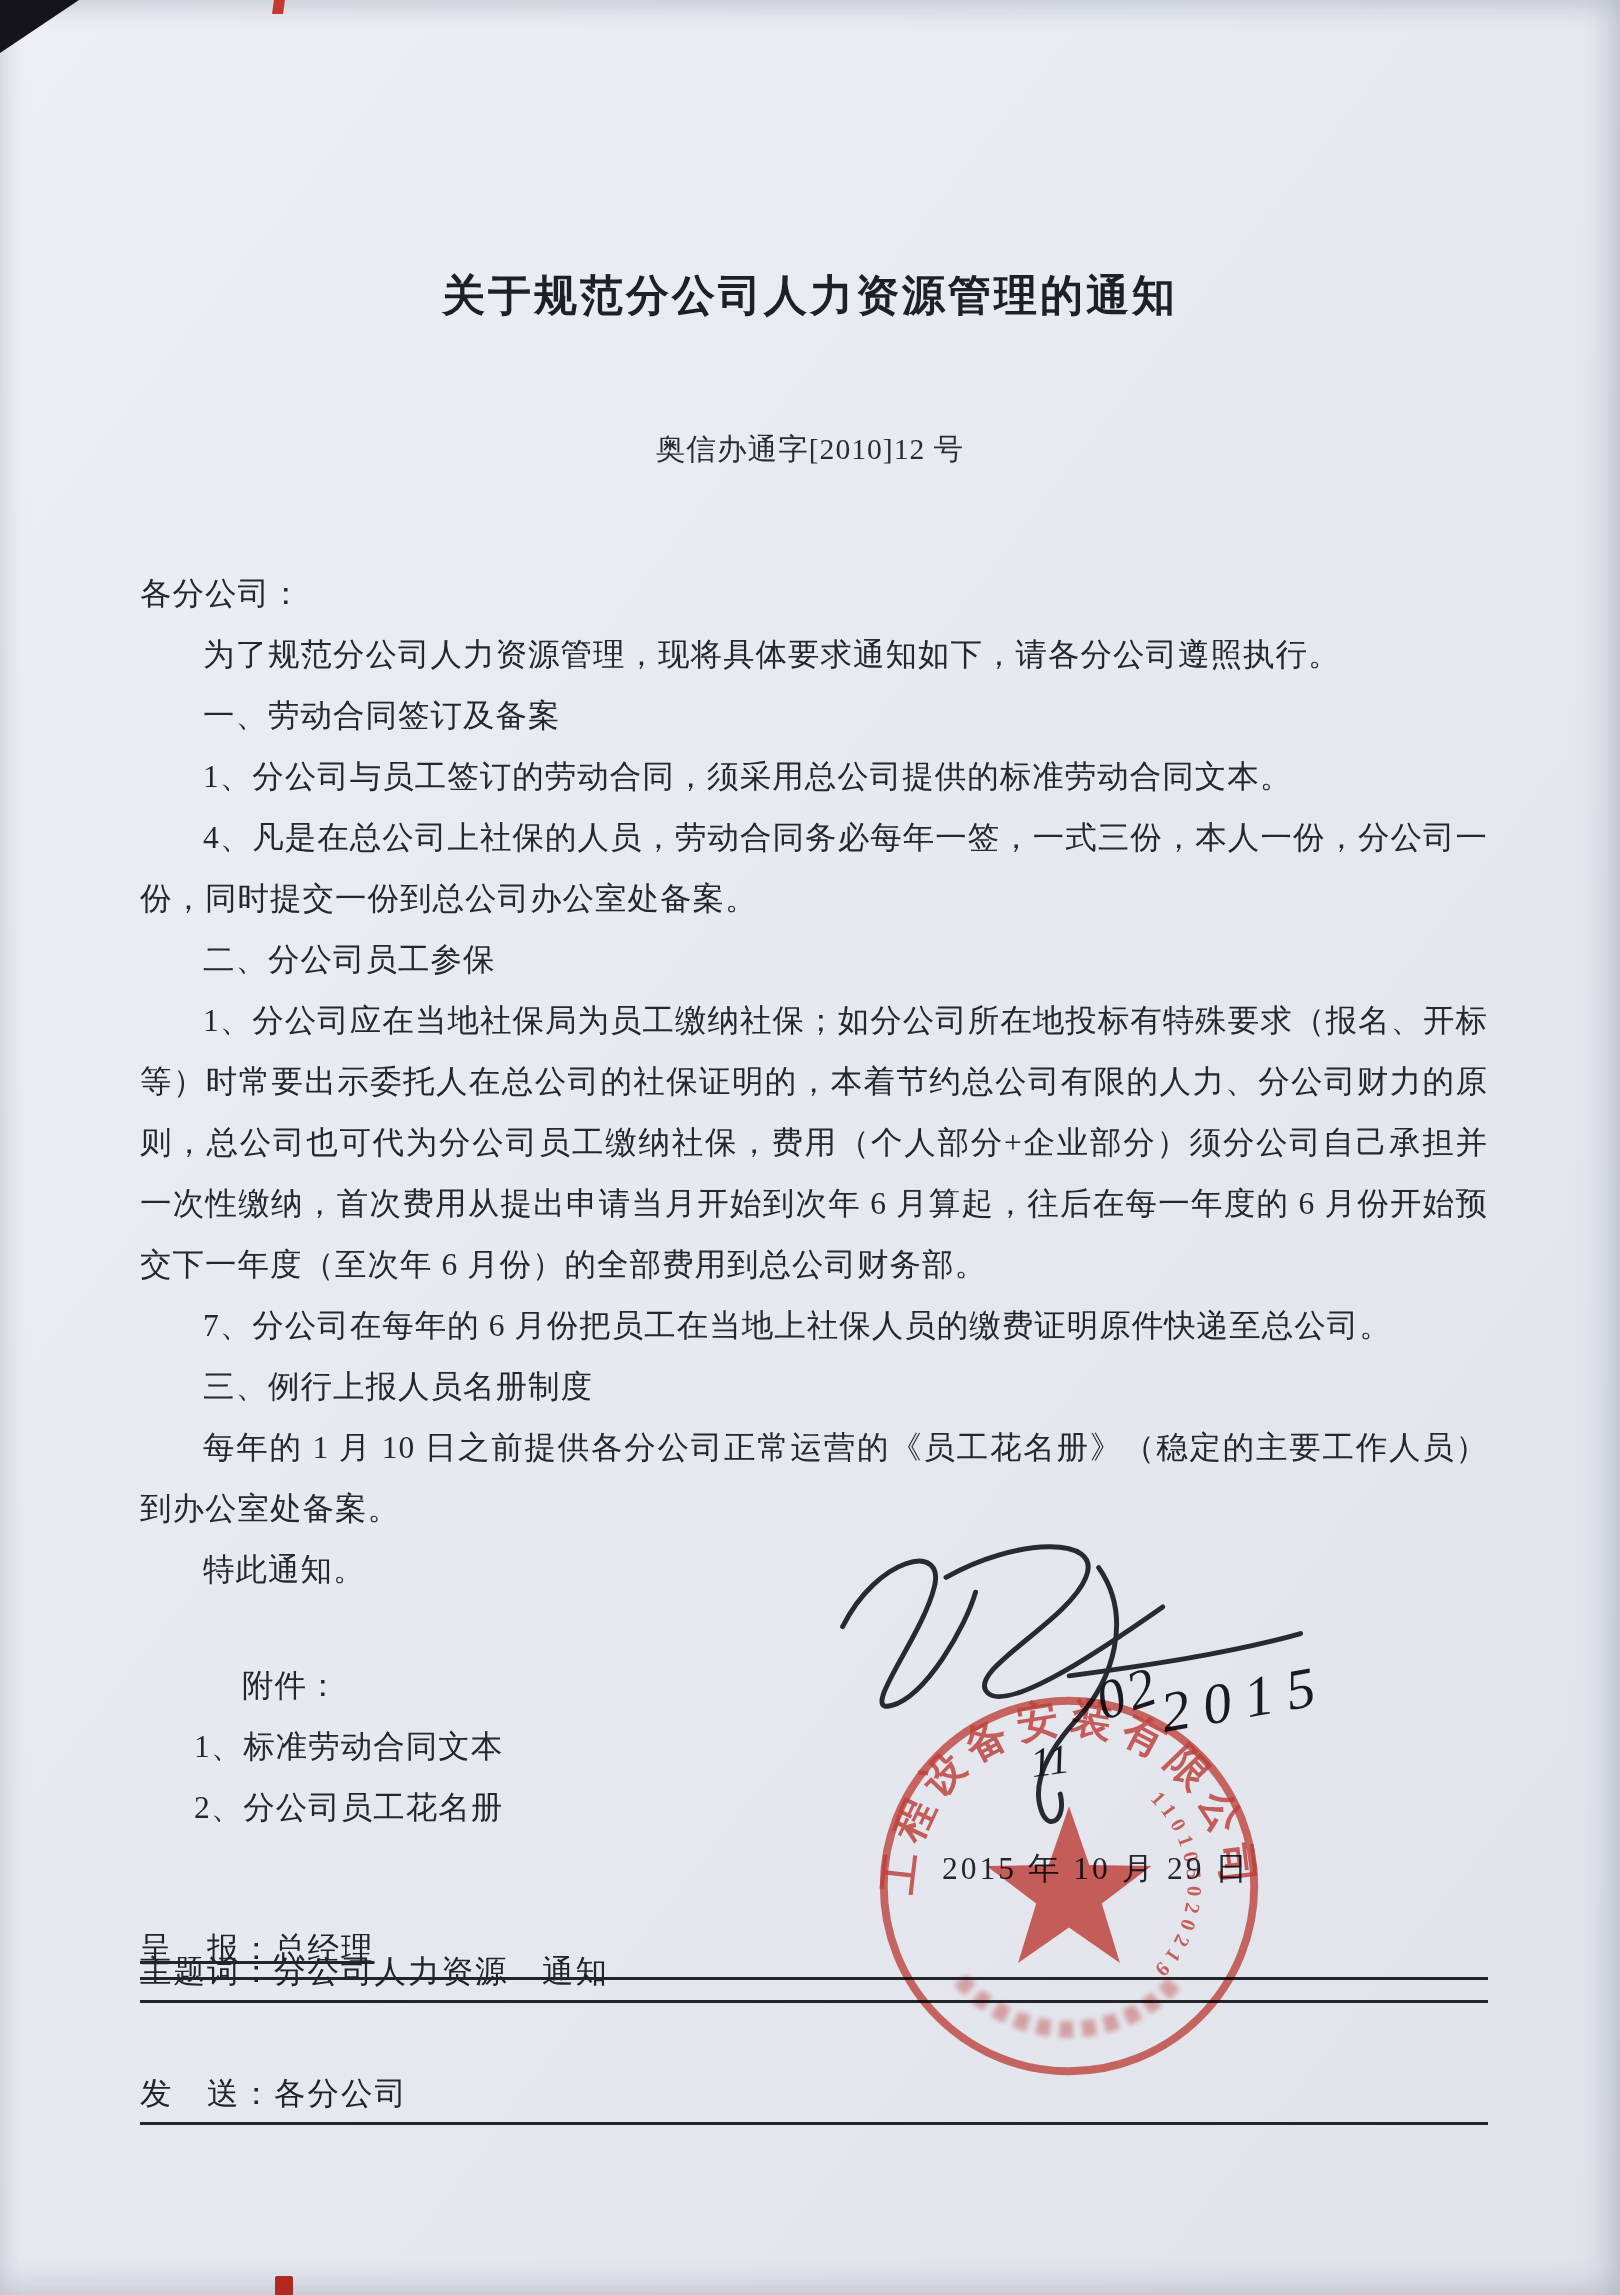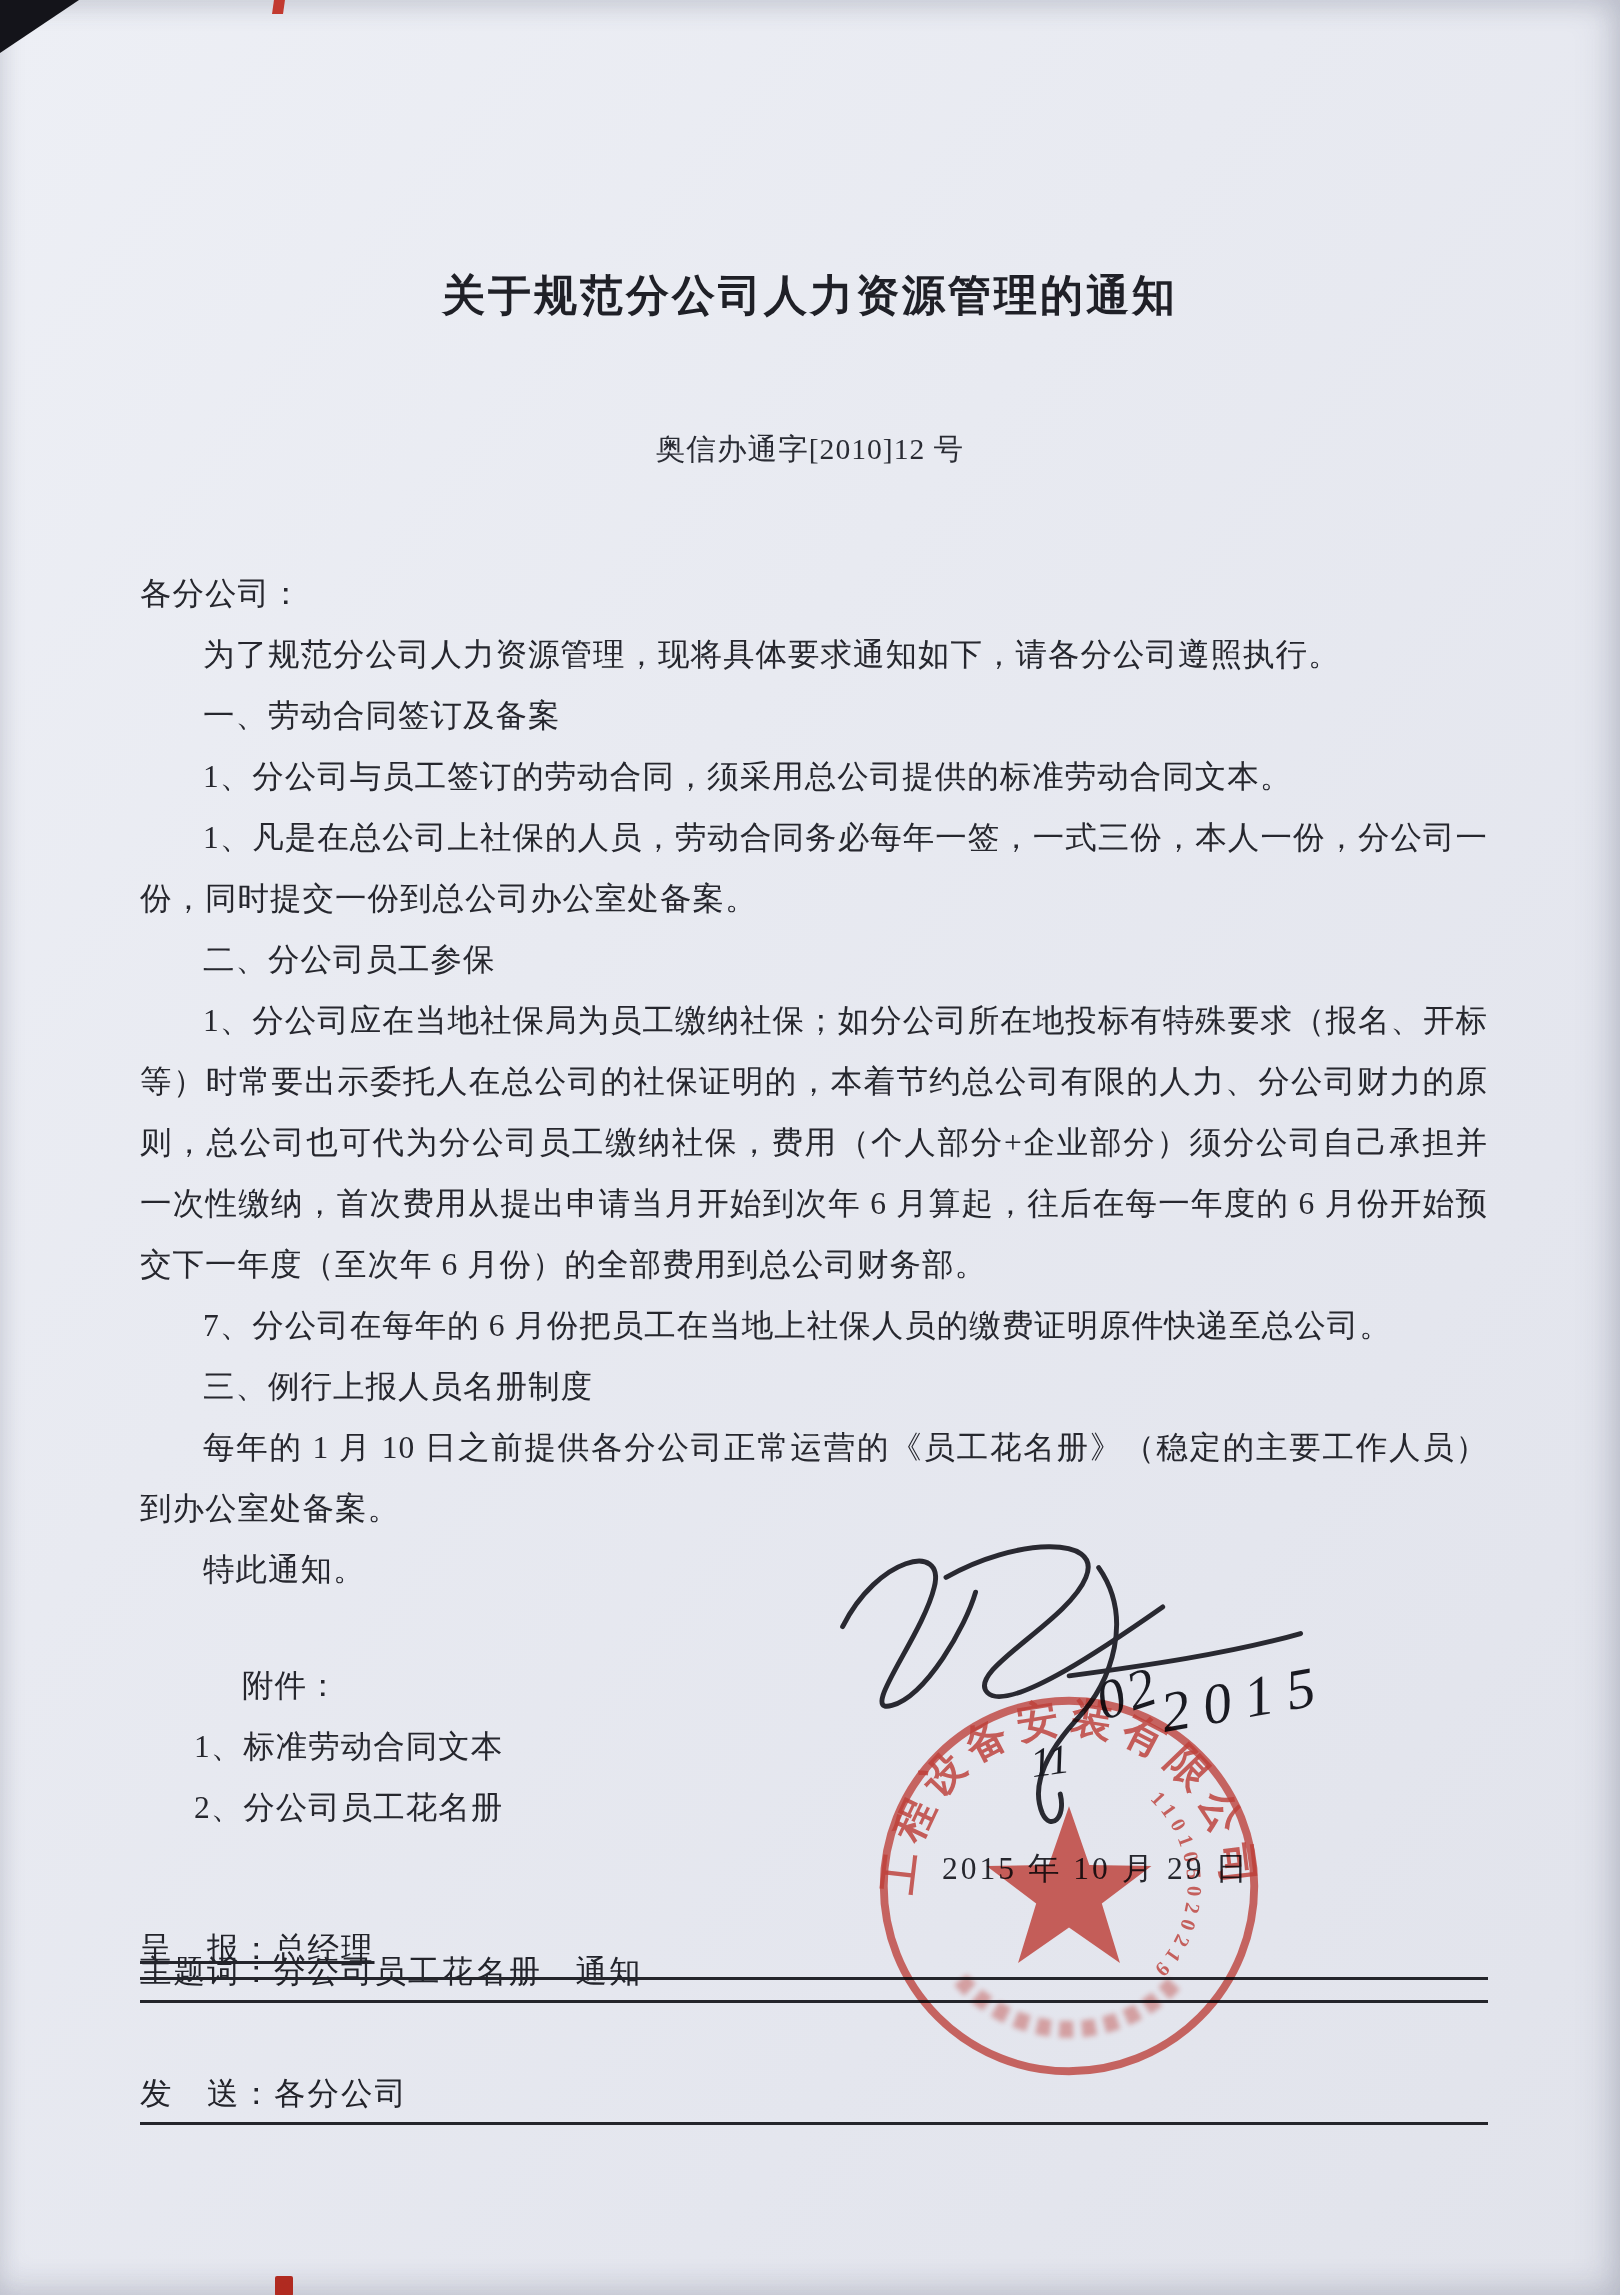--- a/index.html
+++ b/index.html
@@ -44,21 +44,21 @@
   <div class="red-tick-bottom"></div>
 
   <h1 class="title">关于规范分公司人力资源管理的通知</h1>
   <div class="docnum">奥信办通字[2010]12 号</div>
 
   <div class="bodytext">
     <p>各分公司：</p>
     <p class="indent">为了规范分公司人力资源管理，现将具体要求通知如下，请各分公司遵照执行。</p>
     <p class="indent">一、劳动合同签订及备案</p>
     <p class="indent">1、分公司与员工签订的劳动合同，须采用总公司提供的标准劳动合同文本。</p>
-    <p class="indent">1、凡是在总公司上社保的人员，劳动合同务必每年一签，一式三份，本人一份，分公司一份，同时提交一份到总公司办公室处备案。</p>
+    <p class="indent">4、凡是在总公司上社保的人员，劳动合同务必每年一签，一式三份，本人一份，分公司一份，同时提交一份到总公司办公室处备案。</p>
     <p class="indent">二、分公司员工参保</p>
     <p class="indent">1、分公司应在当地社保局为员工缴纳社保；如分公司所在地投标有特殊要求（报名、开标等）时常要出示委托人在总公司的社保证明的，本着节约总公司有限的人力、分公司财力的原则，总公司也可代为分公司员工缴纳社保，费用（个人部分+企业部分）须分公司自己承担并一次性缴纳，首次费用从提出申请当月开始到次年 6 月算起，往后在每一年度的 6 月份开始预交下一年度（至次年 6 月份）的全部费用到总公司财务部。</p>
     <p class="indent">7、分公司在每年的 6 月份把员工在当地上社保人员的缴费证明原件快递至总公司。</p>
     <p class="indent">三、例行上报人员名册制度</p>
     <p class="indent">每年的 1 月 10 日之前提供各分公司正常运营的《员工花名册》（稳定的主要工作人员）到办公室处备案。</p>
     <p class="indent">特此通知。</p>
   </div>
 
   <div class="attachments">
     <p class="att-label">附件：</p>
@@ -89,18 +89,18 @@
       <path d="M 25 95 C 60 25, 130 8, 118 55 C 106 105, 40 185, 75 175 C 110 165, 150 95, 160 60"></path>
       <path d="M 130 45 C 200 5, 290 2, 272 45 C 254 90, 150 140, 172 162 C 194 184, 300 110, 350 75"></path>
       <path d="M 285 35 C 320 85, 300 150, 262 190 C 235 220, 215 255, 228 285 C 236 302, 252 290, 246 265"></path>
       <path d="M 255 145 C 330 135, 420 122, 490 102"></path>
     </g>
     <text class="sig-digits" x="290" y="190" font-size="56" transform="rotate(-18 290 190)" letter-spacing="4">02</text>
     <text class="sig-digits" x="352" y="202" font-size="58" transform="rotate(-10 352 202)" letter-spacing="14">2015</text>
     <text class="sig-digits" x="218" y="248" font-size="42" transform="rotate(-8 218 248)">11</text>
   </svg>
 
-  <div class="footer-row fr1">主题词：分公司员工花名册　通知</div>
+  <div class="footer-row fr1">主题词：分公司人力资源　通知</div>
   <div class="footer-row fr2">呈　报：总经理</div>
   <div class="footer-row fr3">发　送：各分公司</div>
 
 </div>
 
 
 </body></html>

